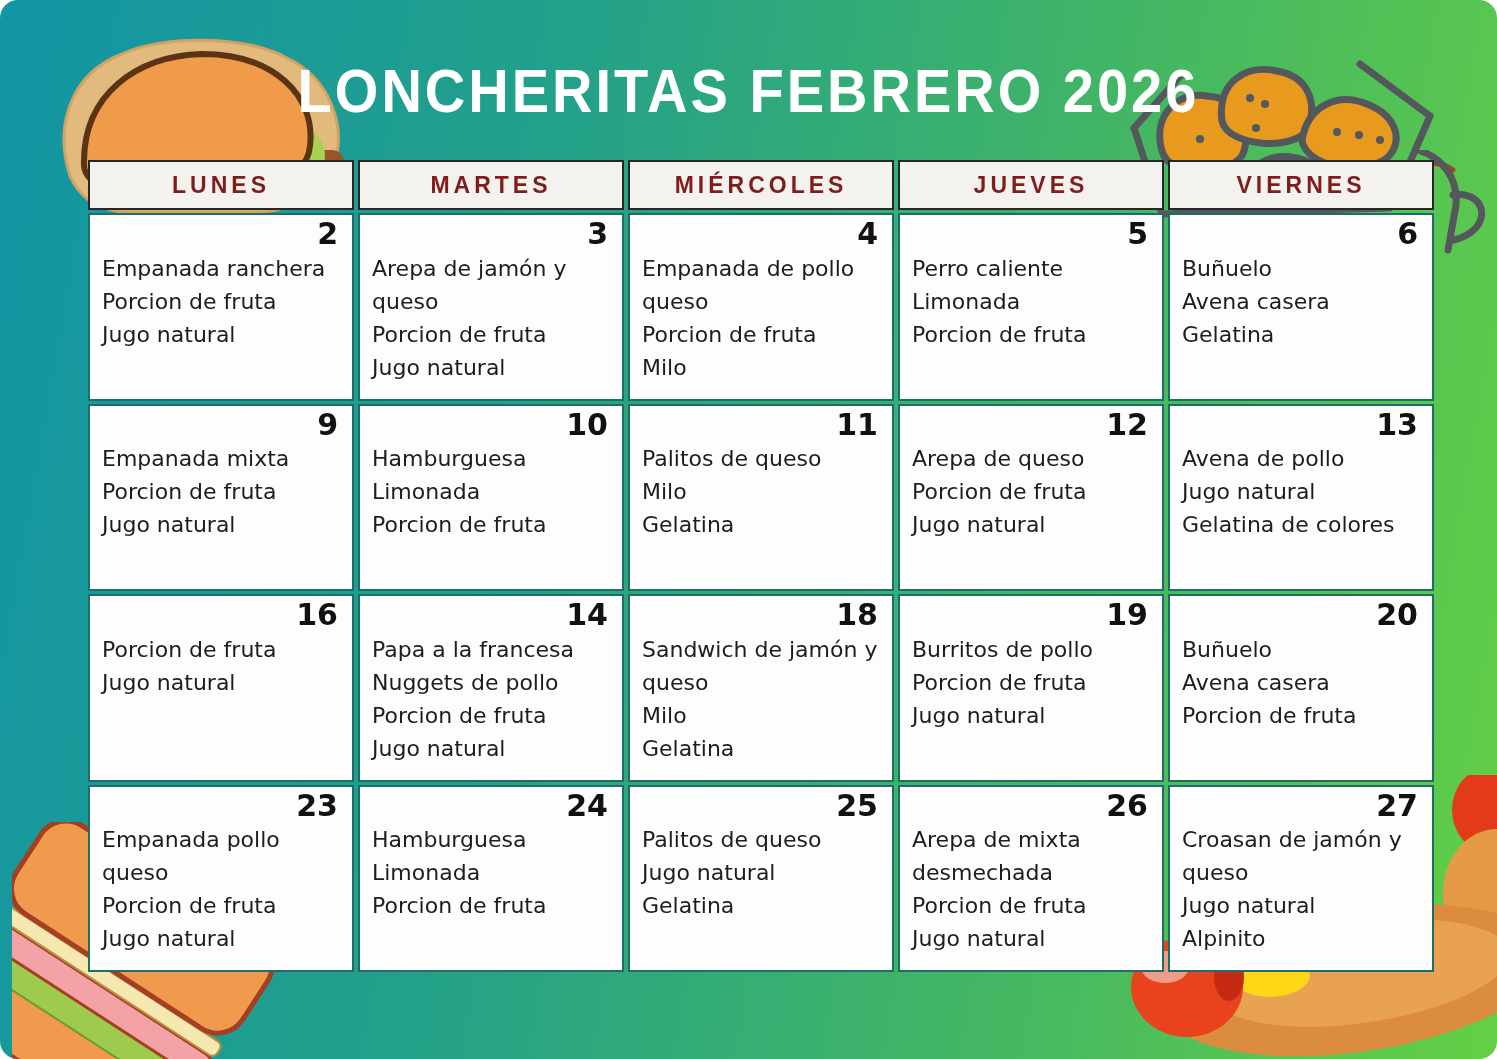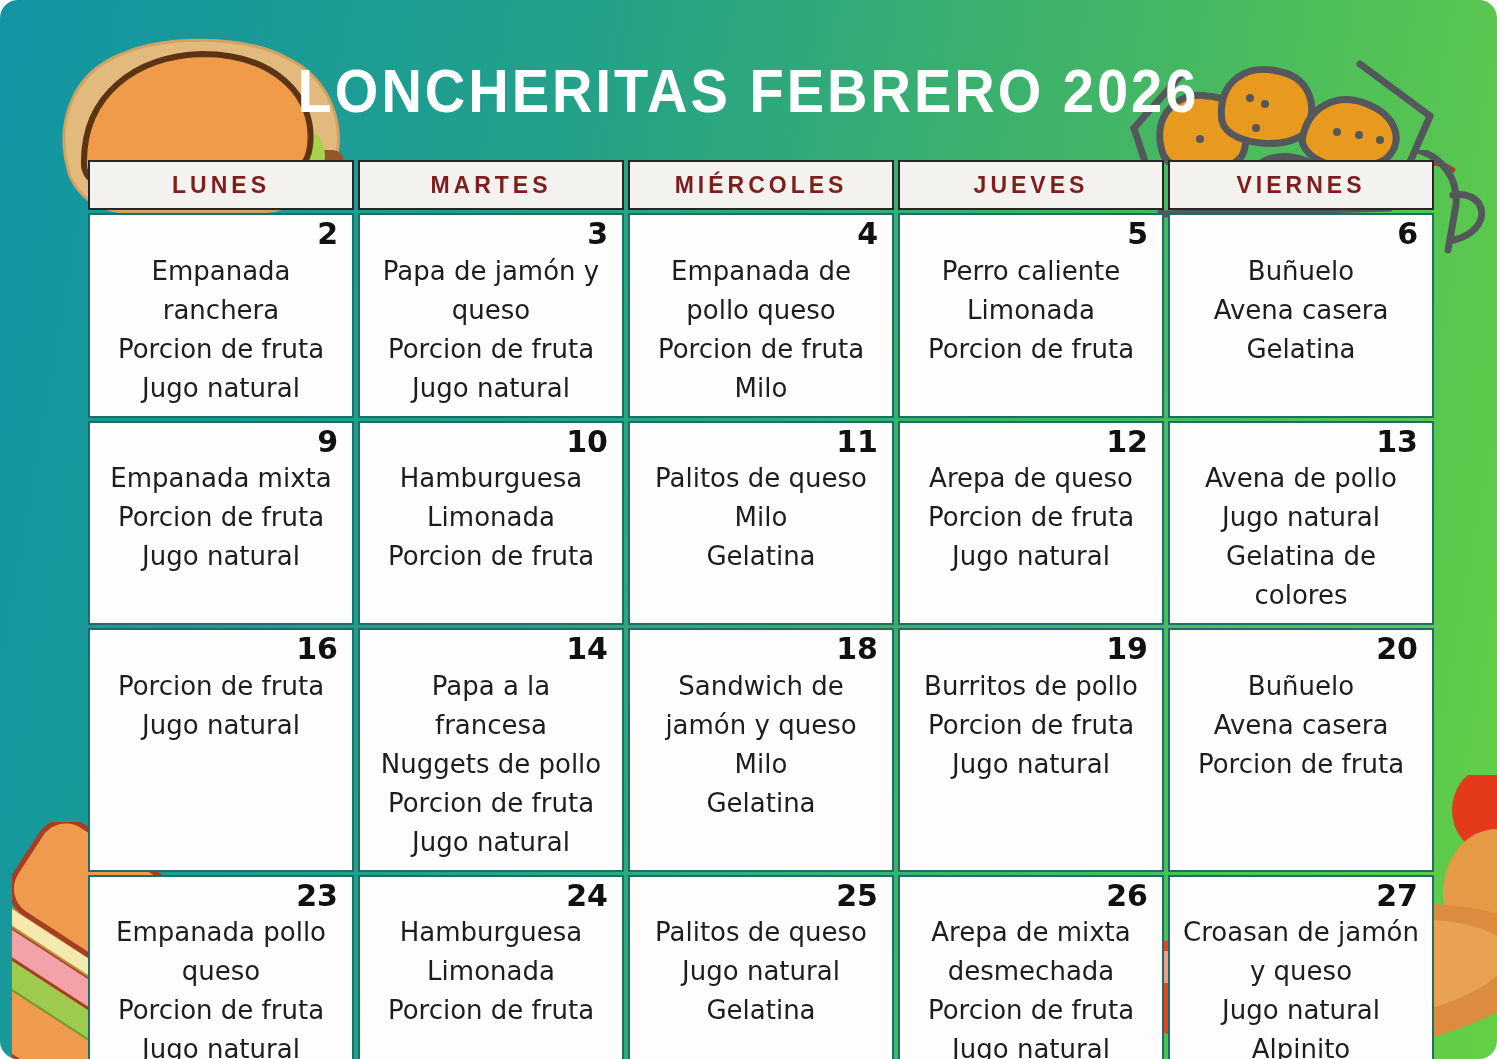--- a/index.html
+++ b/index.html
@@ -43,21 +43,21 @@
     padding:2px 8px 8px 8px;
     box-sizing:border-box;
   }
   .day-number{
     text-align:right;
     font-size:30px;font-weight:bold;color:#111;
     line-height:1.15;
     padding-right:6px;
   }
   .menu-list{
-    font-size:26px;line-height:1.5;text-align:center;color:#1d1d1f;
+    font-size:22px;line-height:1.5;color:#1d1d1f;
     padding:0 4px;
   }
 </style>
 </head>
 <body>
 
 <div class="stage">
 
   <svg class="decoration" style="left:52px;top:26px;" width="295" height="190" viewBox="0 0 295 190">
     <path d="M18,150 C2,100 18,48 70,28 C110,10 190,8 235,32 C278,52 295,100 282,140 C275,165 250,182 210,186 L70,186 C40,182 26,168 18,150 Z" fill="#e3ba7d" stroke="#d2a263" stroke-width="3"></path>
@@ -145,21 +145,21 @@
     <div class="menu-list">
           <div>Empanada ranchera</div>
           <div>Porcion de fruta</div>
           <div>Jugo natural</div>
         </div>
   </div>
 
   <div class="day-cell">
     <div class="day-number">3</div>
     <div class="menu-list">
-          <div>Papa de jamón y queso</div>
+          <div>Arepa de jamón y queso</div>
           <div>Porcion de fruta</div>
           <div>Jugo natural</div>
         </div>
   </div>
 
   <div class="day-cell">
     <div class="day-number">4</div>
     <div class="menu-list">
           <div>Empanada de pollo queso</div>
           <div>Porcion de fruta</div>

